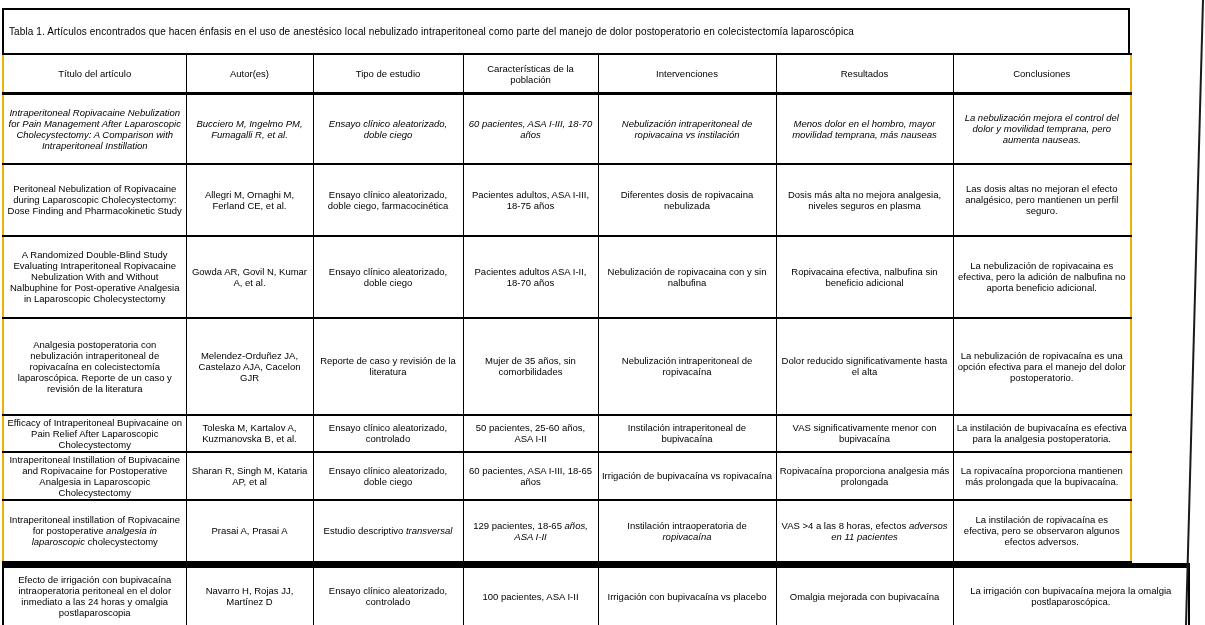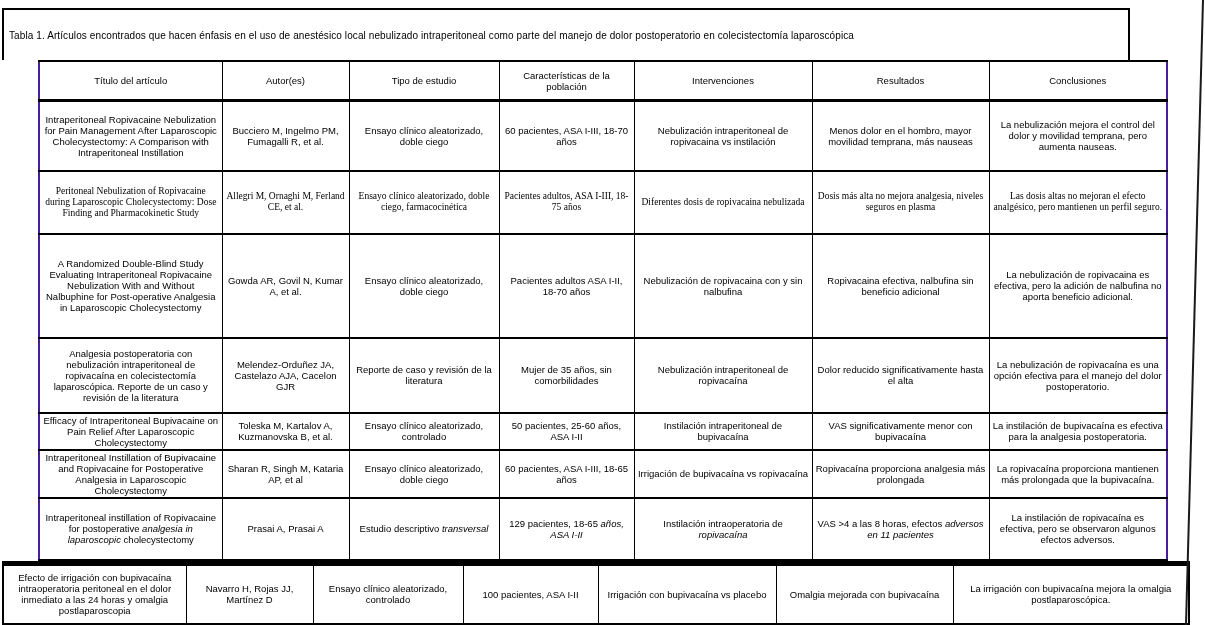--- a/index.html
+++ b/index.html
@@ -4,40 +4,40 @@
 <style>
   html,body{margin:0;padding:0;}
   body{
     width:1205px;height:625px;position:relative;overflow:hidden;
     background:#ffffff;color:#000;
     font-family:"Liberation Sans", sans-serif;
     -webkit-font-smoothing:none;
   }
   .scan{position:absolute;left:2px;top:8px;width:1128px;}
   .caption{
-    box-sizing:border-box;height:52px;
+    box-sizing:border-box;height:45px;
     border:2px solid #000;border-bottom:none;
     display:flex;align-items:center;padding:0 5px;
     font-size:10px;letter-spacing:.1px;
   }
   table{border-collapse:collapse;table-layout:fixed;background:#fff;}
-  #main-table{width:1128px;border:2px solid #4c1d95;margin-left:36px;}
+  #main-table{width:1128px;border:2px solid #eab308;}
   #bottom-table{width:1186px;border:2px solid #000;border-top:5px solid #000;}
   #main-table th,#main-table td,#bottom-table td{
     border:1px solid #000;
     border-top-width:2px;border-bottom-width:2px;
     text-align:center;vertical-align:middle;
     font-size:9.5px;line-height:11px;font-weight:normal;
     padding:1px 3px;word-wrap:break-word;
   }
   #main-table thead th{border-bottom-width:3px;height:35px;}
-  #main-table tbody tr:nth-child(1){height:70px;}
-  #main-table tbody tr:nth-child(2){height:63px;font-family:Liberation Serif, serif;}
-  #main-table tbody tr:nth-child(3){height:104px;}
-  #main-table tbody tr:nth-child(4){height:75px;border-radius:26px;}
+  #main-table tbody tr:nth-child(1){height:70px;font-style:italic;}
+  #main-table tbody tr:nth-child(2){height:72px;}
+  #main-table tbody tr:nth-child(3){height:82px;}
+  #main-table tbody tr:nth-child(4){height:97px;border-radius:26px;}
   #main-table tbody tr:nth-child(5){height:35px;}
   #main-table tbody tr:nth-child(6){height:48px;}
   #main-table tbody tr:nth-child(7){height:62px;}
   #bottom-table tbody tr{height:61px;padding-left:24px;}
   .edge-artifacts{position:absolute;left:0;top:0;pointer-events:none;}
   .seg-italic{font-style:italic;}
 </style>
 </head>
 <body>
 

